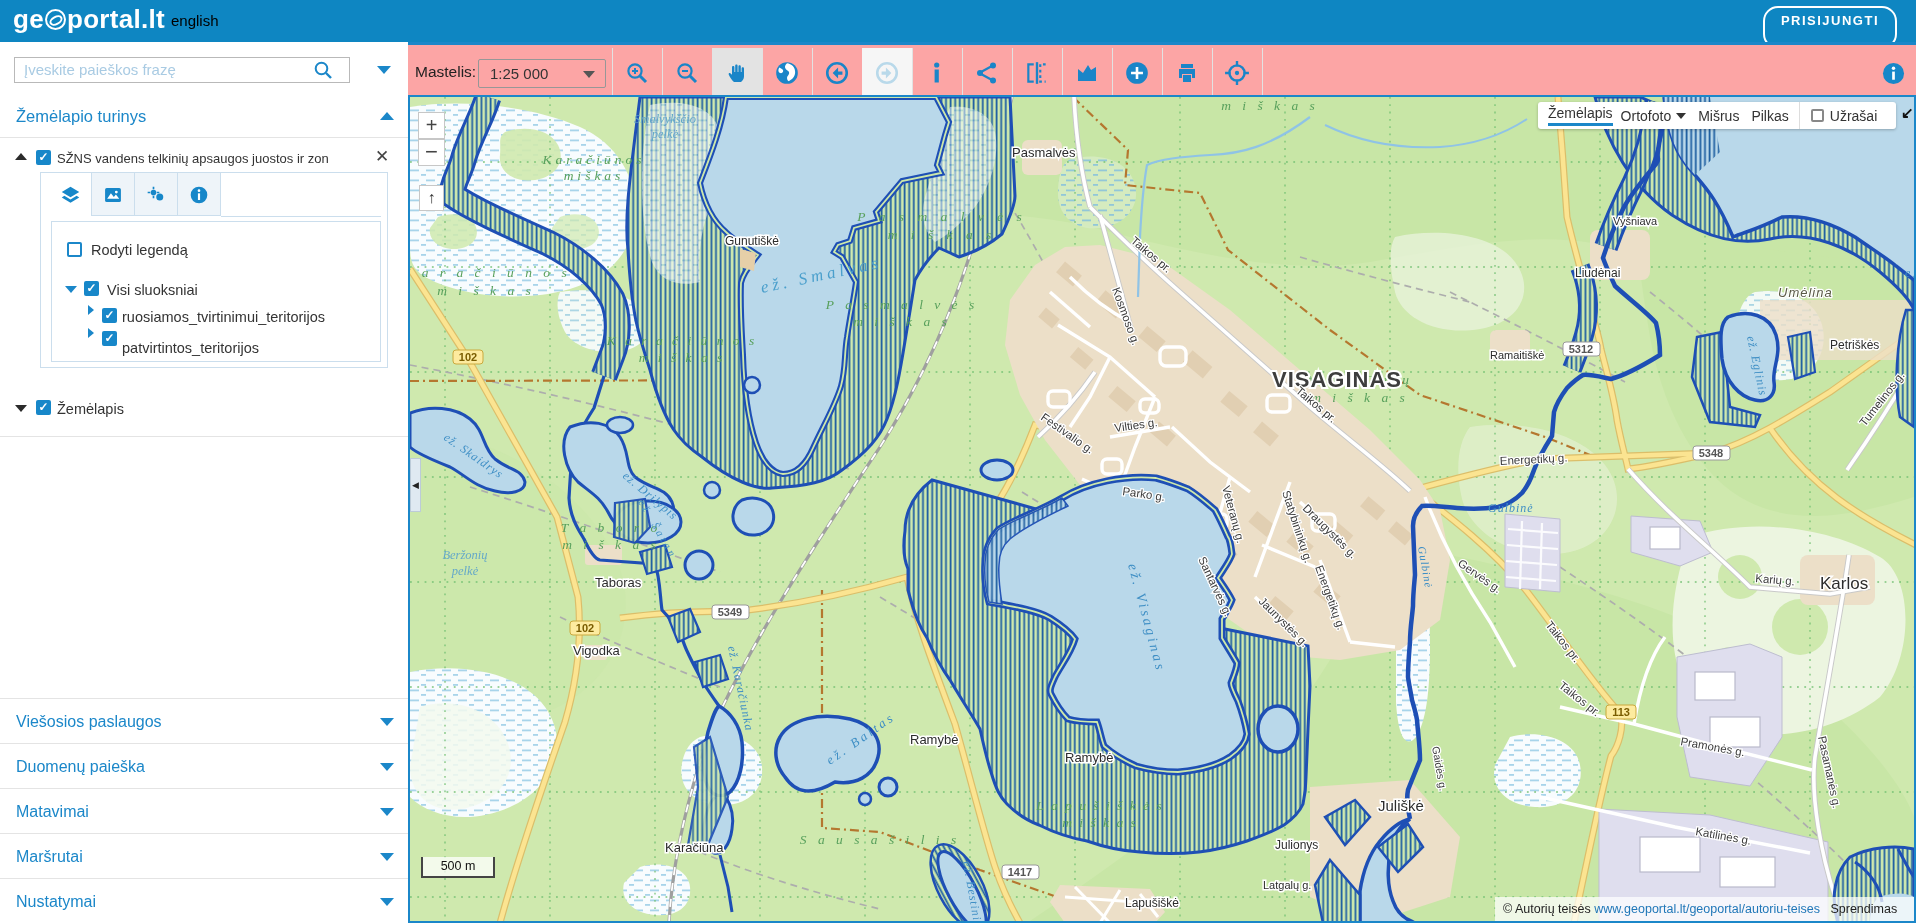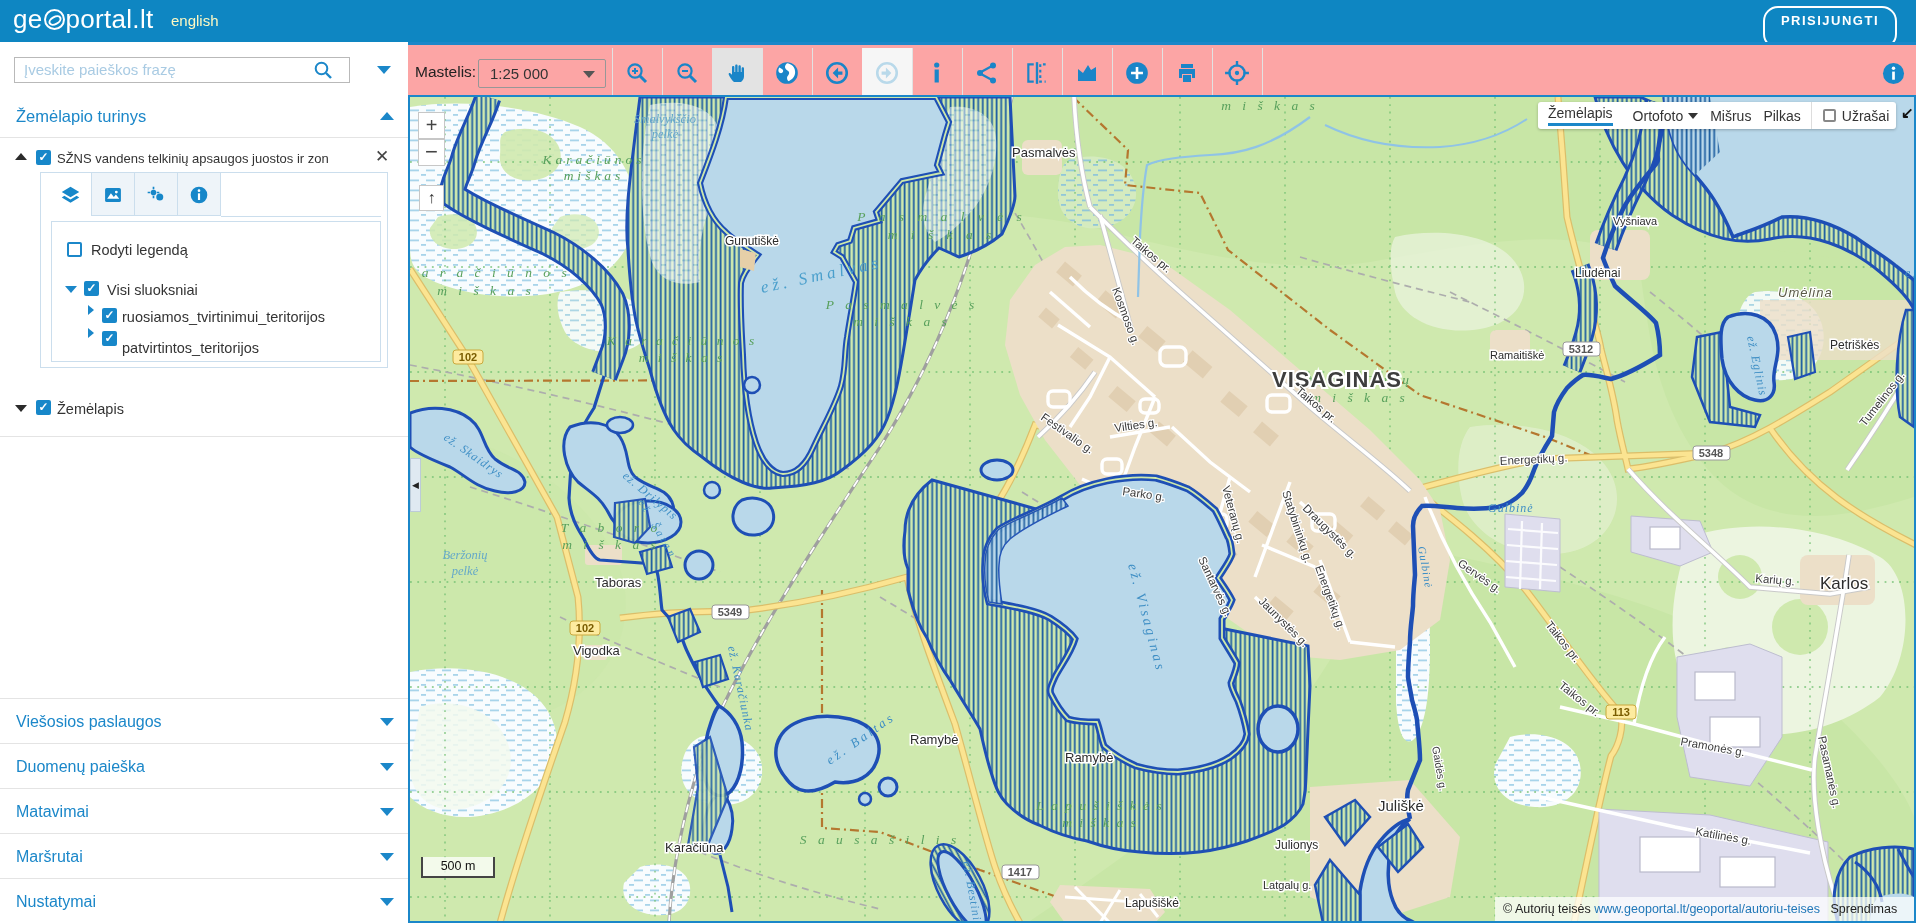--- a/index.html
+++ b/index.html
@@ -1,22 +1,22 @@
 <!DOCTYPE html>
 <html><head><meta charset="utf-8">
 <style>
 *{margin:0;padding:0;box-sizing:border-box}
 html,body{width:1916px;height:923px;overflow:hidden;font-family:"Liberation Sans",sans-serif;background:#fff}
 #page{position:relative;width:1916px;height:923px}
 
 #hdr{position:absolute;left:0;top:0;width:1916px;height:42px;background:#0e86c2;color:#fff}
-#logo{position:absolute;left:13px;top:4px;font-size:26px;font-weight:normal;letter-spacing:.3px}
+#logo{position:absolute;left:13px;top:4px;font-size:26px;font-weight:bold;letter-spacing:.3px}
 #logo .circ{display:inline-block;width:21px;height:21px;border:2.5px solid #fff;border-radius:50%;position:relative;top:2px;margin:0 1px}
 #logo .circ i{position:absolute;left:2px;top:5px;width:14px;height:9px;border:2px solid #fff;border-radius:50%;transform:rotate(-28deg)}
-#eng{position:absolute;left:171px;top:12px;font-size:15px;color:#fef9c3}
+#eng{position:absolute;left:171px;top:12px;font-size:15px;color:#000000}
 #login{position:absolute;right:19px;top:6px;height:43px;line-height:25px;padding:0 16px;border:2px solid #fff;border-radius:15px;font-size:13px;font-weight:bold;letter-spacing:1.5px}
 
 #side{position:absolute;left:0;top:42px;width:408px;height:881px;background:#fff}
 #srch{position:absolute;left:14px;top:15px;width:336px;height:26px;border:1px solid #b9b9b9;color:#a9cbe3;font-size:15px;line-height:24px;padding-left:9px}
 .mag{position:absolute;width:20px;height:20px}
 .caret-d{width:0;height:0;border-left:7px solid transparent;border-right:7px solid transparent;border-top:8px solid #1b87c9;position:absolute}
 .caret-u{width:0;height:0;border-left:7px solid transparent;border-right:7px solid transparent;border-bottom:8px solid #1b87c9;position:absolute}
 .caret-db{width:0;height:0;border-left:6px solid transparent;border-right:6px solid transparent;border-top:7px solid #2b2b2b;position:absolute}
 .caret-ub{width:0;height:0;border-left:6px solid transparent;border-right:6px solid transparent;border-bottom:7px solid #2b2b2b;position:absolute}
 .caret-r{width:0;height:0;border-top:5px solid transparent;border-bottom:5px solid transparent;border-left:6px solid #1b87c9;position:absolute}
@@ -634,21 +634,21 @@
 <text x="1270" y="648" transform="rotate(10 1270 648)">Pramonės g.</text>
 <text x="1285" y="738" transform="rotate(10 1285 738)">Katilinės g.</text>
 <text x="1408" y="640" transform="rotate(78 1408 640)">Pasamanės g.</text>
 <text x="1455" y="330" transform="rotate(-52 1455 330)">Tumelinos g.</text>
 <text x="1022" y="650" transform="rotate(80 1022 650)" font-size="10.5">Gaidės g.</text>
 </g>
 </svg>
 
 <div class="ov" id="bsw">
         <span style="margin-left:10px;border-bottom:3px solid #1b87c9;padding-bottom:2px">Žemėlapis</span>
-        <span style="margin-left:20px">Ortofoto</span>
+        <span style="margin-left:8px">Ortofoto</span>
         <span style="width:0;height:0;border-left:5px solid transparent;border-right:5px solid transparent;border-top:6px solid #333;margin-left:5px"></span>
         <span style="margin-left:12px">Mišrus</span>
         <span style="margin-left:12px">Pilkas</span>
         <span style="width:1px;height:27px;background:#ddd;margin-left:10px;flex:none"></span>
         <span style="width:13px;height:13px;border:2px solid #888;border-radius:2px;margin-left:11px;flex:none"></span>
         <span style="margin-left:6px">Užrašai</span>
       </div>
       <div class="ov" style="left:1491px;top:7px;background:none;font-size:15px;font-weight:bold;color:#111">↙</div>
 <div class="ov" id="zin">+</div>
 <div class="ov" id="zout">−</div>

